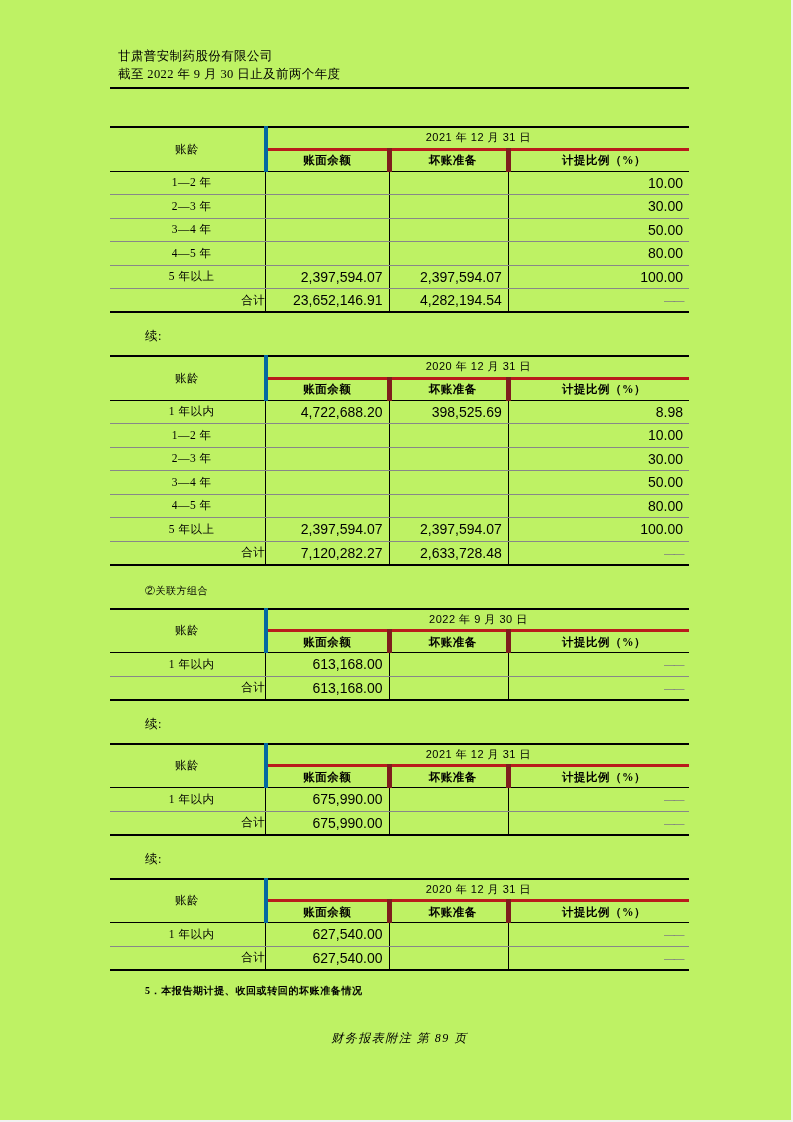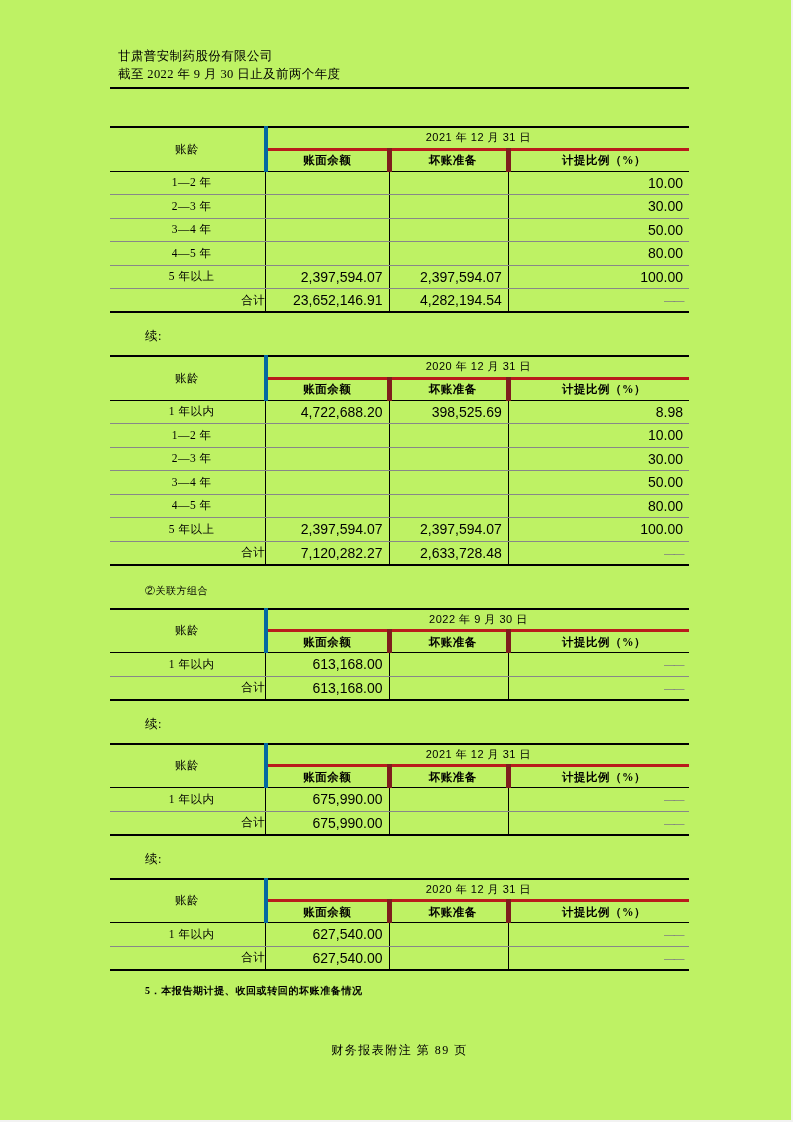--- a/index.html
+++ b/index.html
@@ -46,21 +46,21 @@
   td.num {
     text-align:right; padding-right:6px;
     font-family:"Liberation Sans","DejaVu Sans",sans-serif;
     font-size:14px;
   }
   td.num.dash { color:#808080; letter-spacing:-1.5px; font-size:11px; }
 
   .continued  { margin:15px 0 0 35px; font-size:12.5px; letter-spacing:.5px; }
   .subsection { margin:18px 0 0 35px; font-size:10px;  letter-spacing:.5px; }
   .heading5   { margin:13px 0 0 35px; font-size:10px; font-weight:bold; letter-spacing:.6px; }
-  .page-footer{ margin-top:44px; text-align:center; font-size:12px; letter-spacing:1.5px; }
+  .page-footer{ margin-top:32px; text-align:center; font-size:12px; letter-spacing:1.5px;font-style:italic; }
 </style>
 </head>
 <body>
 
 <div class="page">
   <div class="content">
 
     <div class="doc-header">
       <div>甘肃普安制药股份有限公司</div>
       <div>截至 2022 年 9 月 30 日止及前两个年度</div>

